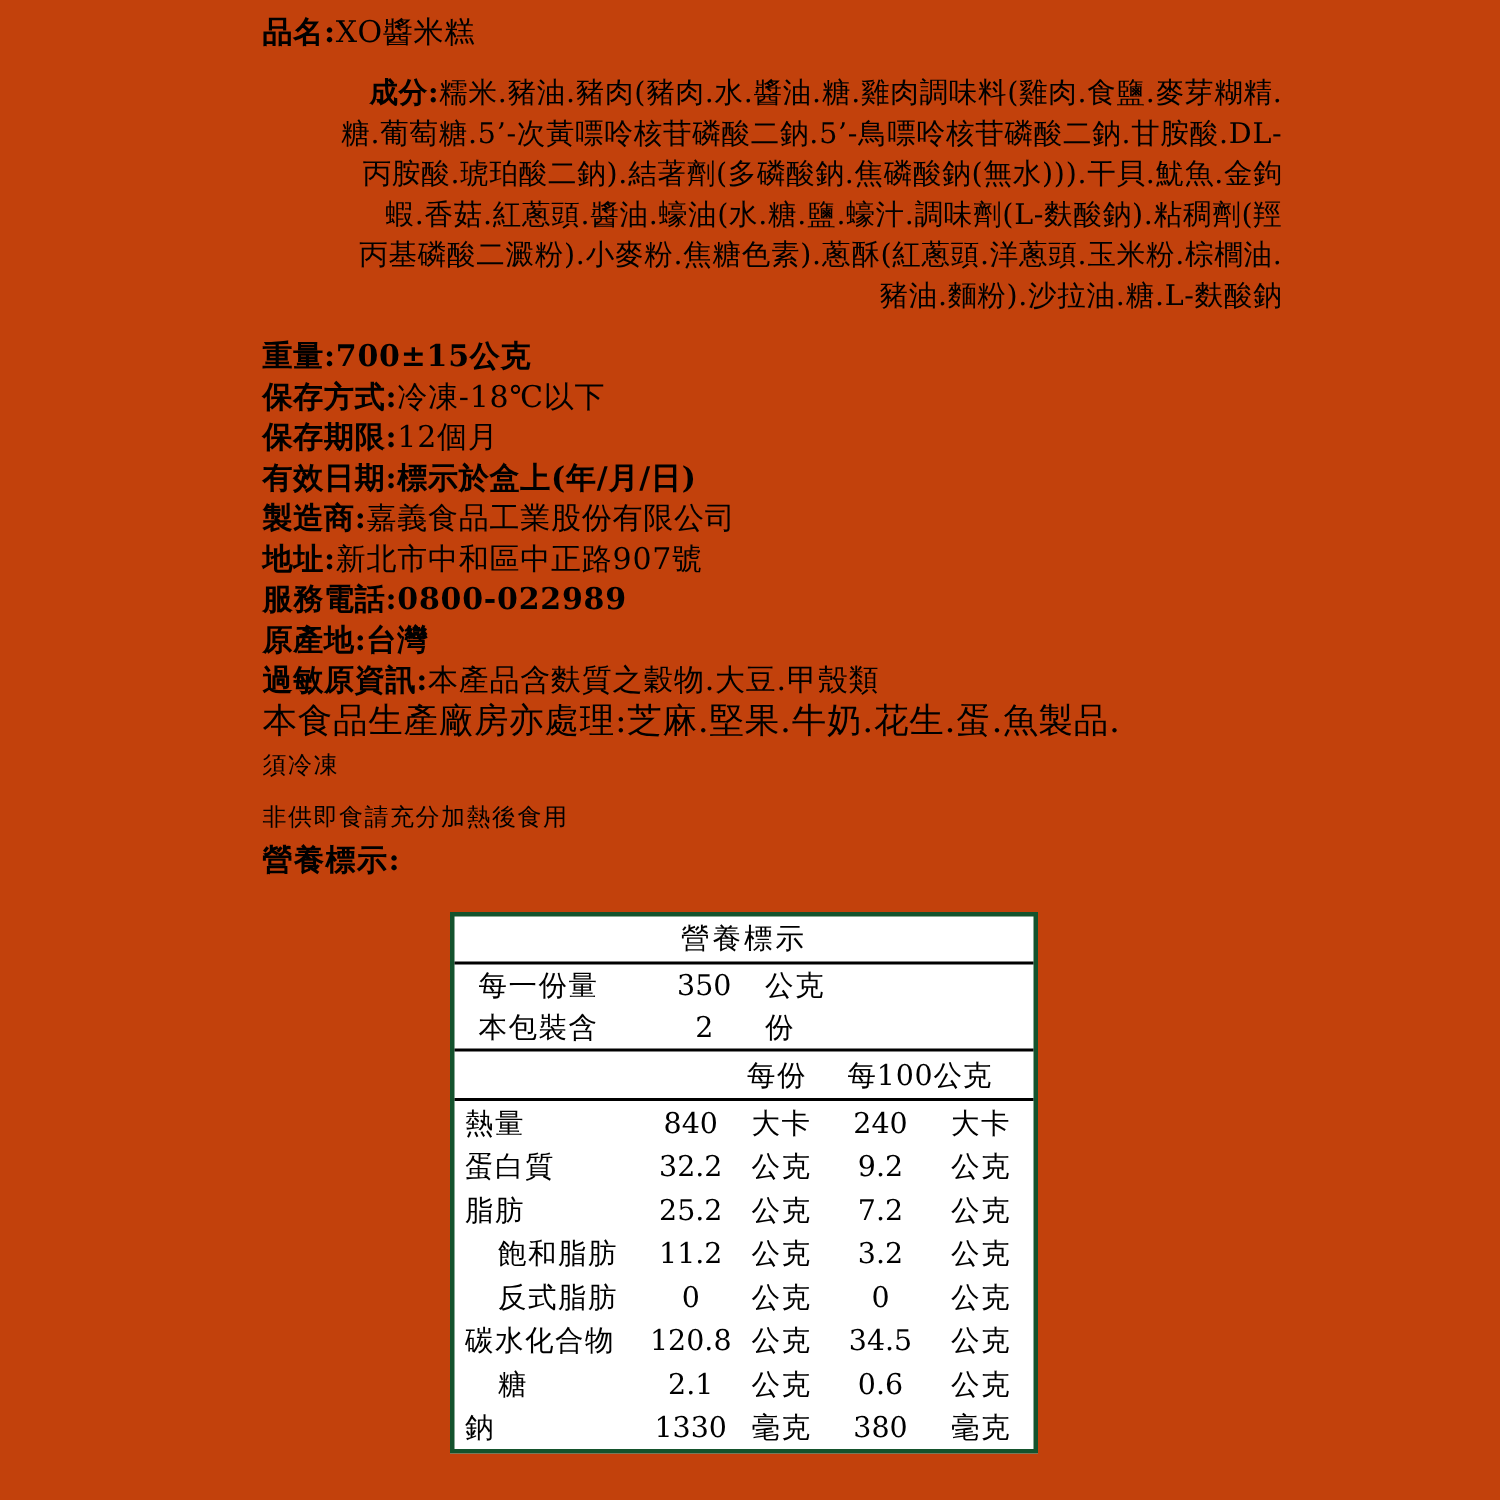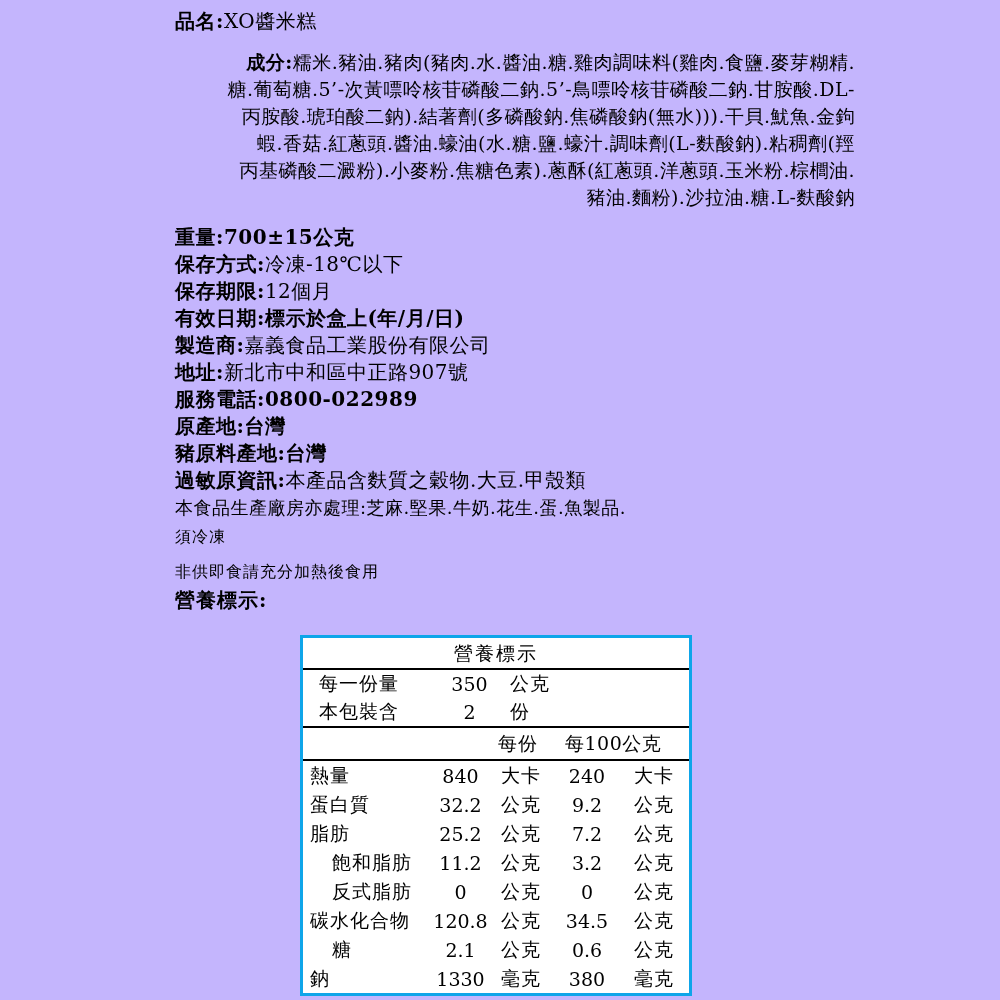--- a/index.html
+++ b/index.html
@@ -1,41 +1,41 @@
 <!DOCTYPE html>
 <html><head>
 <meta charset="utf-8">
 <style>
   html,body { margin:0; padding:0; }
   body {
     width:1000px; height:1000px; background:#ffffff; color:#000;
     font-family:"DejaVu Serif","Liberation Serif",serif;
     -webkit-font-smoothing:antialiased;
   }
-  .page { position:relative; width:1000px; height:1000px; overflow:hidden; background:#c4b5fd; }
+  .page { position:relative; width:1000px; height:1000px; overflow:hidden; background:#c2410c; }
   .content { position:absolute; left:175px; top:6px; width:680px; }
 
   .line { font-size:20px; line-height:27px; white-space:nowrap; letter-spacing:0.5px; }
   .lbl { font-weight:bold; }
   .vb  { font-weight:bold; }
   .name-line { margin-top:2px; }
 
   .ingredients { margin-top:14px; }
   .ing { font-size:19px; line-height:27px;text-align:right; }
 
   .details { margin-top:13px; }
 
-  .facility-note { font-size:18px; line-height:28px; white-space:nowrap; letter-spacing:0.5px; }
+  .facility-note { font-size:23px; line-height:28px; white-space:nowrap; letter-spacing:0.5px; }
   .storage-note  { font-size:16px; line-height:30px; letter-spacing:1px; }
   .heating-note  { margin-top:6px; font-size:16px; line-height:27px; letter-spacing:1px; }
   .nutrition-heading { margin-top:2px; font-size:20px; line-height:27px; font-weight:bold; letter-spacing:1px; }
 
   .ntable {
     margin-top:21px; margin-left:125px; width:392px;
-    border:3px solid #0ea5e9; box-sizing:border-box;
+    border:3px solid #14532d; box-sizing:border-box;
     font-size:19px; background:#fff;
   }
   .t-title { height:30px; line-height:30px; text-align:center; letter-spacing:2px; }
   .sep { border-top:2px solid #000; height:0; }
   .trow {
     display:grid;
     grid-template-columns:125px 55px 70px 58px 1fr;
     align-items:center;
     height:29px; padding:0 5px;
     white-space:nowrap;
@@ -88,23 +88,20 @@
         <span class="lbl">製造商:</span><span>嘉義食品工業股份有限公司</span>
       </div>
       <div class="line">
         <span class="lbl">地址:</span><span>新北市中和區中正路907號</span>
       </div>
       <div class="line">
         <span class="lbl">服務電話:</span><span class="vb">0800-022989</span>
       </div>
       <div class="line">
         <span class="lbl">原產地:</span><span class="vb">台灣</span>
-      </div>
-      <div class="line">
-        <span class="lbl">豬原料產地:</span><span class="vb">台灣</span>
       </div>
       <div class="line">
         <span class="lbl">過敏原資訊:</span><span>本產品含麩質之穀物.大豆.甲殼類</span>
       </div>
     </div>
 
     <div class="facility-note">本食品生產廠房亦處理:芝麻.堅果.牛奶.花生.蛋.魚製品.</div>
     <div class="storage-note">須冷凍</div>
     <div class="heating-note">非供即食請充分加熱後食用</div>
     <div class="nutrition-heading">營養標示:</div>

